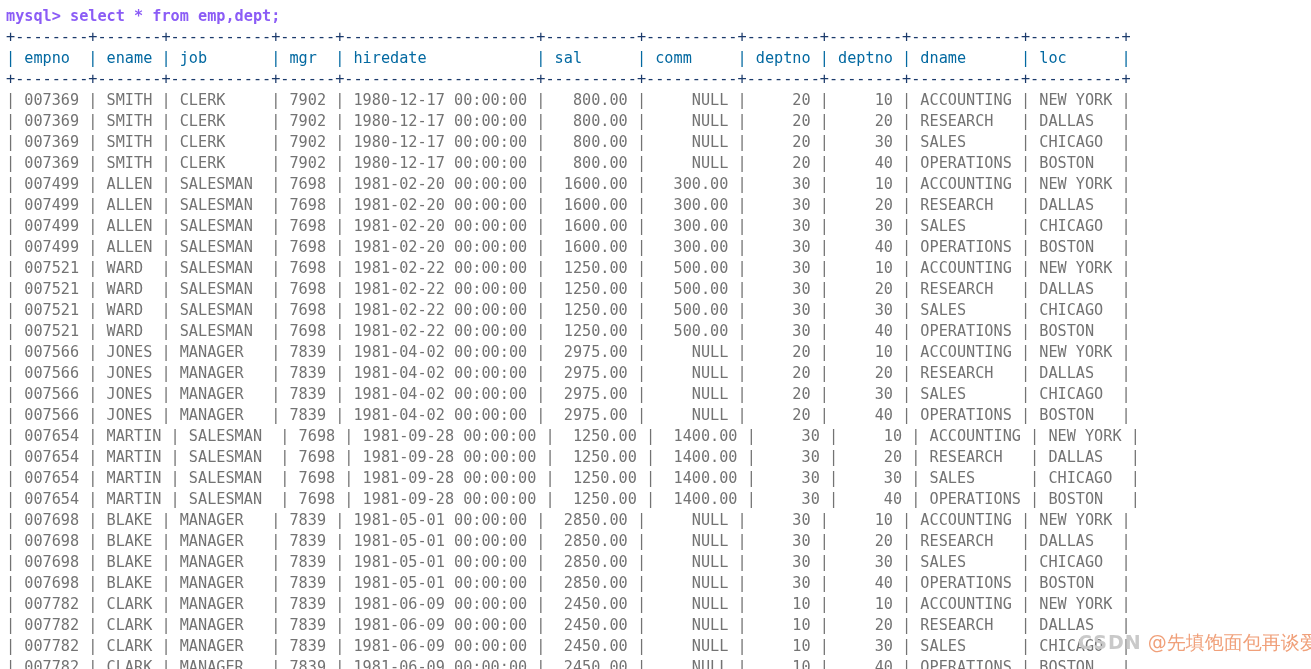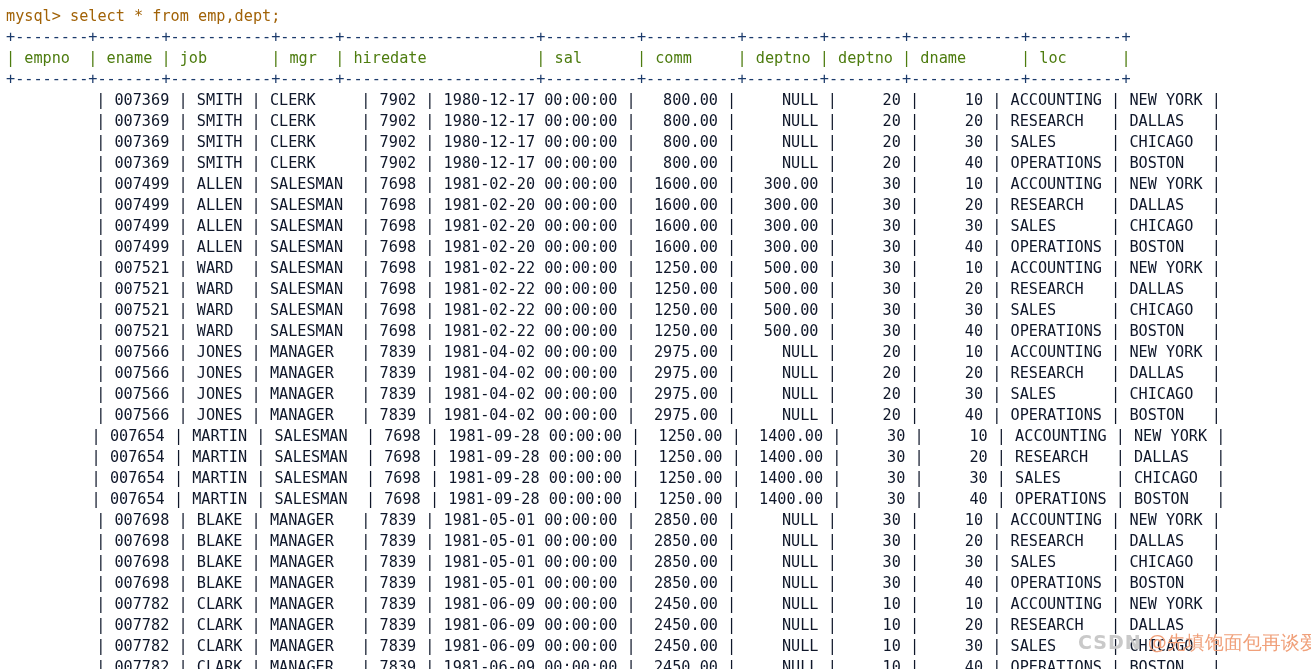--- a/index.html
+++ b/index.html
@@ -28,31 +28,31 @@
   .line {
     font-size: 15.2px;
     line-height: 21px;
     height: 21px;
     white-space: pre;
     color: #101828;
     letter-spacing: 0px;
     font-family: "DejaVu Sans Mono", "Liberation Mono", monospace;
   }
   .prompt-line {
-    color: #a16207;
+    color: #8b5cf6;
+    font-weight: bold;
   }
   .rule-line {
     color: #1b3a6b;
   }
   .row-line {
-    color: #0f172a;
-    text-align: center;
+    color: #737373;
   }
   .header-line {
-    color: #4d7c0f;
+    color: #0369a1;
   }
   #watermark {
     position: absolute;
     left: 1078px;
     top: 630px;
     font-family: "DejaVu Sans", "Liberation Sans", sans-serif;
     font-size: 19px;
     line-height: 24px;
     white-space: nowrap;
     pointer-events: none;

